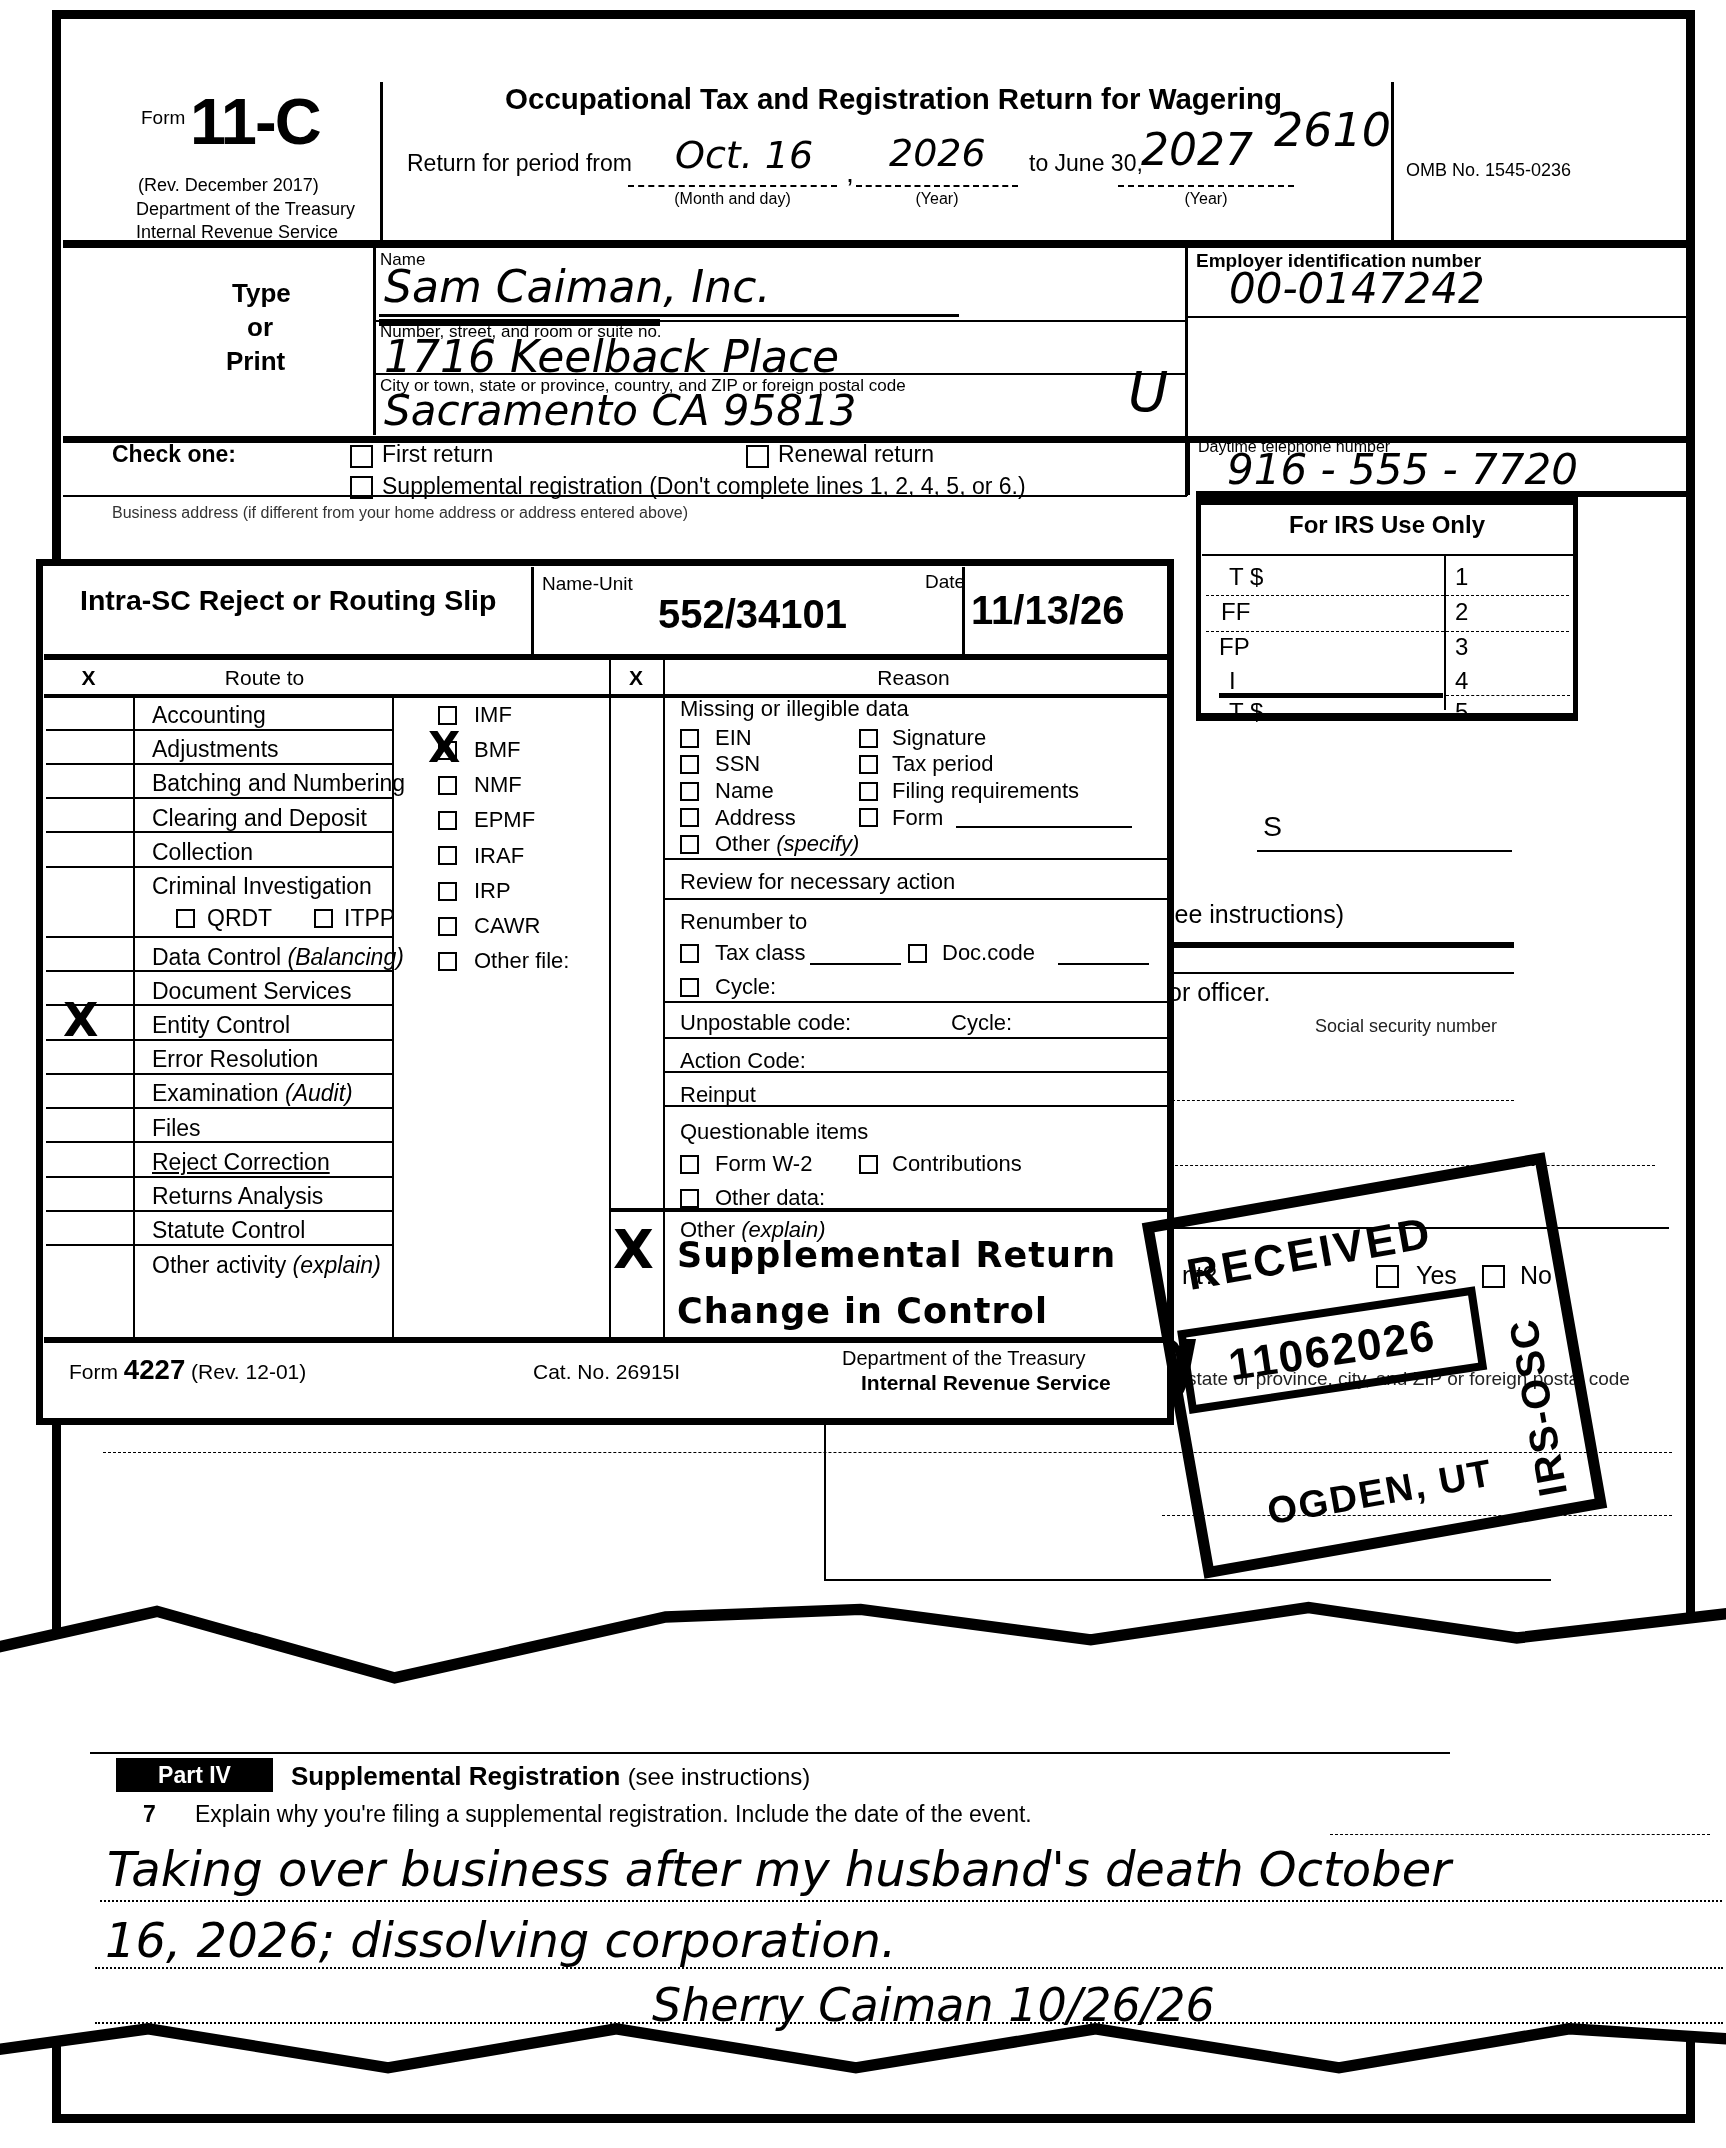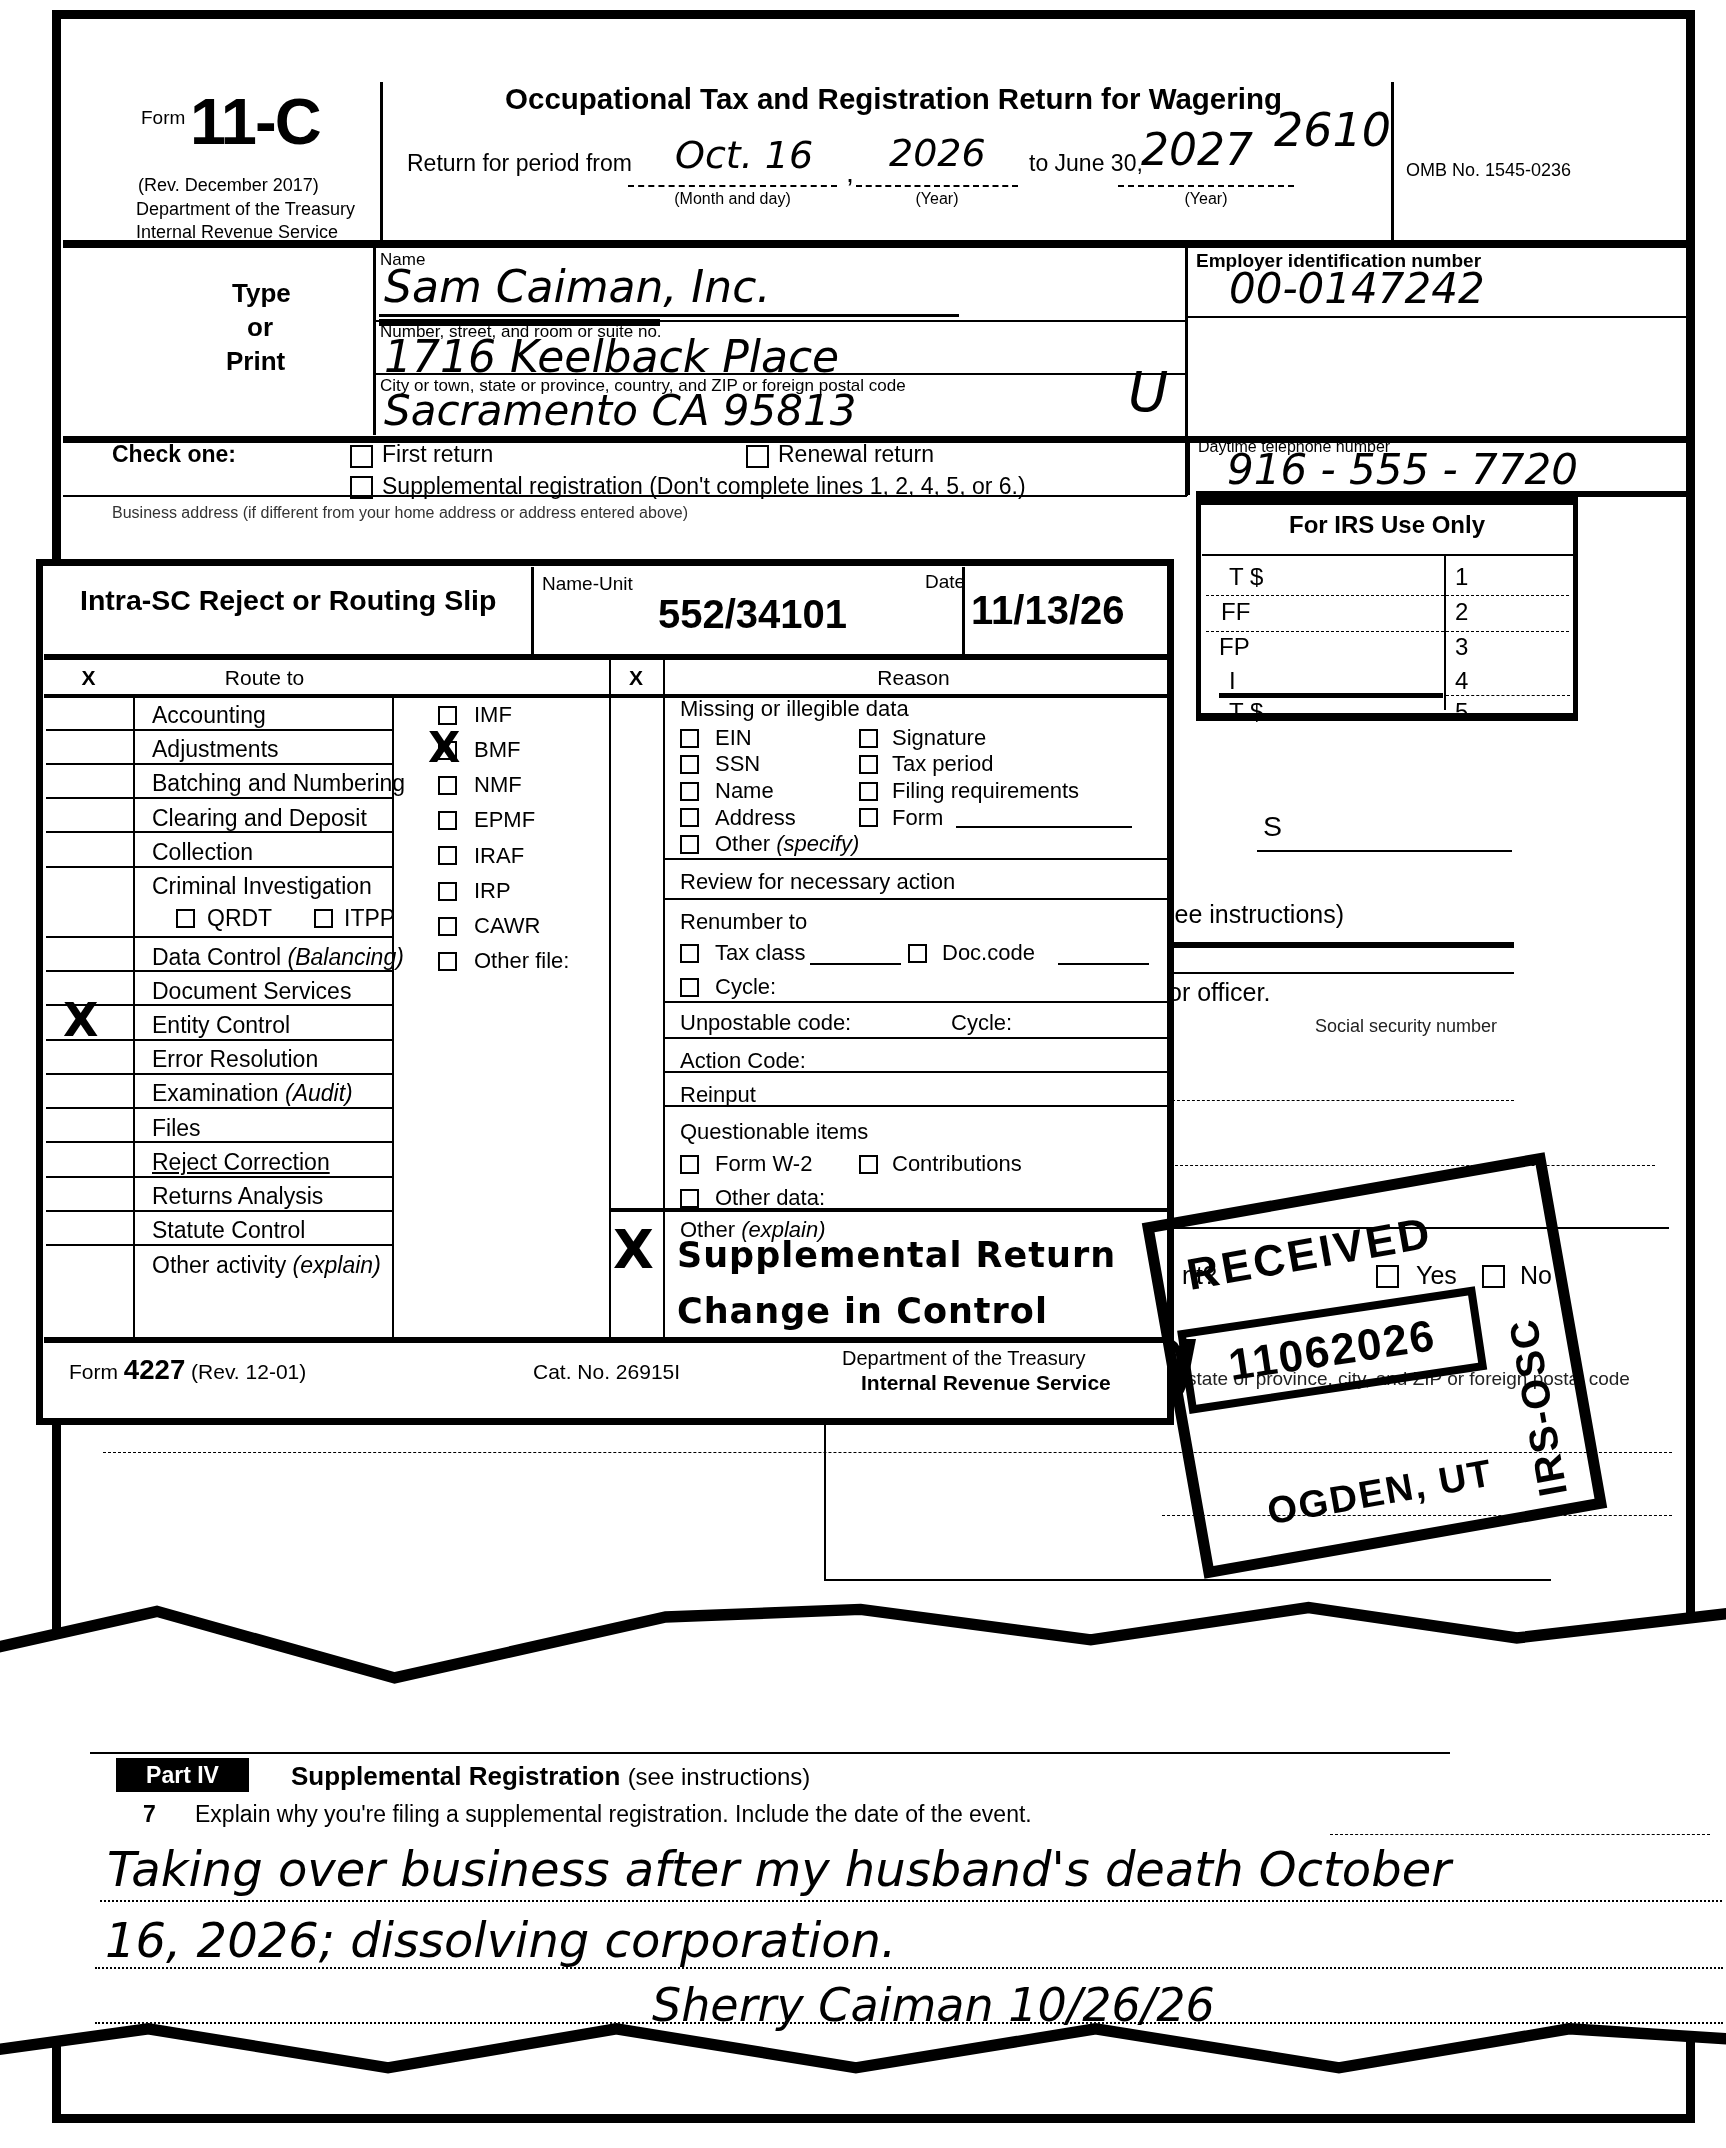--- a/index.html
+++ b/index.html
@@ -288,21 +288,21 @@
     <div class="a b c" style="left:3.8px;top:105px;width:301px;height:84px;border:8.6px solid #000;box-sizing:border-box;font-size:44px;line-height:68px;letter-spacing:1.9px;transform:rotate(1.5deg);">11062026</div>
     <div class="a b" style="left:63px;top:274px;font-size:38px;letter-spacing:1.9px;">OGDEN, UT</div>
     <div class="a b vert" style="left:325px;top:15px;height:314px;font-size:40px;letter-spacing:1.9px;">IRS-OSC</div>
   </div>
 
   <svg class="a" width="1726" height="2149" viewBox="0 0 1815 2259" style="left:0;top:0;z-index:40;pointer-events:none;">
     <polygon fill="#ffffff" stroke="#000000" stroke-width="12" points="-40,1740 165,1694 415,1764 700,1700 905,1692 1147,1724 1376,1690 1595,1722 1855,1692 1855,2146 1650,2133 1408,2174 1152,2133 900,2174 648,2133 408,2174 156,2133 -40,2160"></polygon>
   </svg>
 
   <div class="hl z41" style="left:90px;top:1752px;width:1360px;"></div>
-  <div class="a z41 b c" style="left:116px;top:1758px;width:133px;height:34px;background:#000;color:#fff;font-size:23px;line-height:34px;">Part IV</div>
+  <div class="a z41 b c" style="left:116px;top:1758px;width:157px;height:34px;background:#000;color:#fff;font-size:23px;line-height:34px;">Part IV</div>
   <div class="a z41" style="left:291px;top:1761px;font-size:26px;">
     <span class="b">Supplemental Registration</span>
     <span style="font-size:24px;">(see instructions)</span>
   </div>
   <div class="a z41 b" style="left:143px;top:1801px;font-size:23px;">7</div>
   <div class="a z41" style="left:195px;top:1801px;font-size:23px;">Explain why you're filing a supplemental registration. Include the date of the event.</div>
   <div class="dash z41" style="left:1330px;top:1834px;width:380px;border-top-width:1.9px;"></div>
 
   <div class="a z41 hw" style="left:107px;top:1841px;font-size:48px;white-space:nowrap;">Taking over business after my husband's death October</div>
   <div class="dot z41" style="left:100px;top:1900px;width:1622px;border-top-width:2.9px;"></div>

